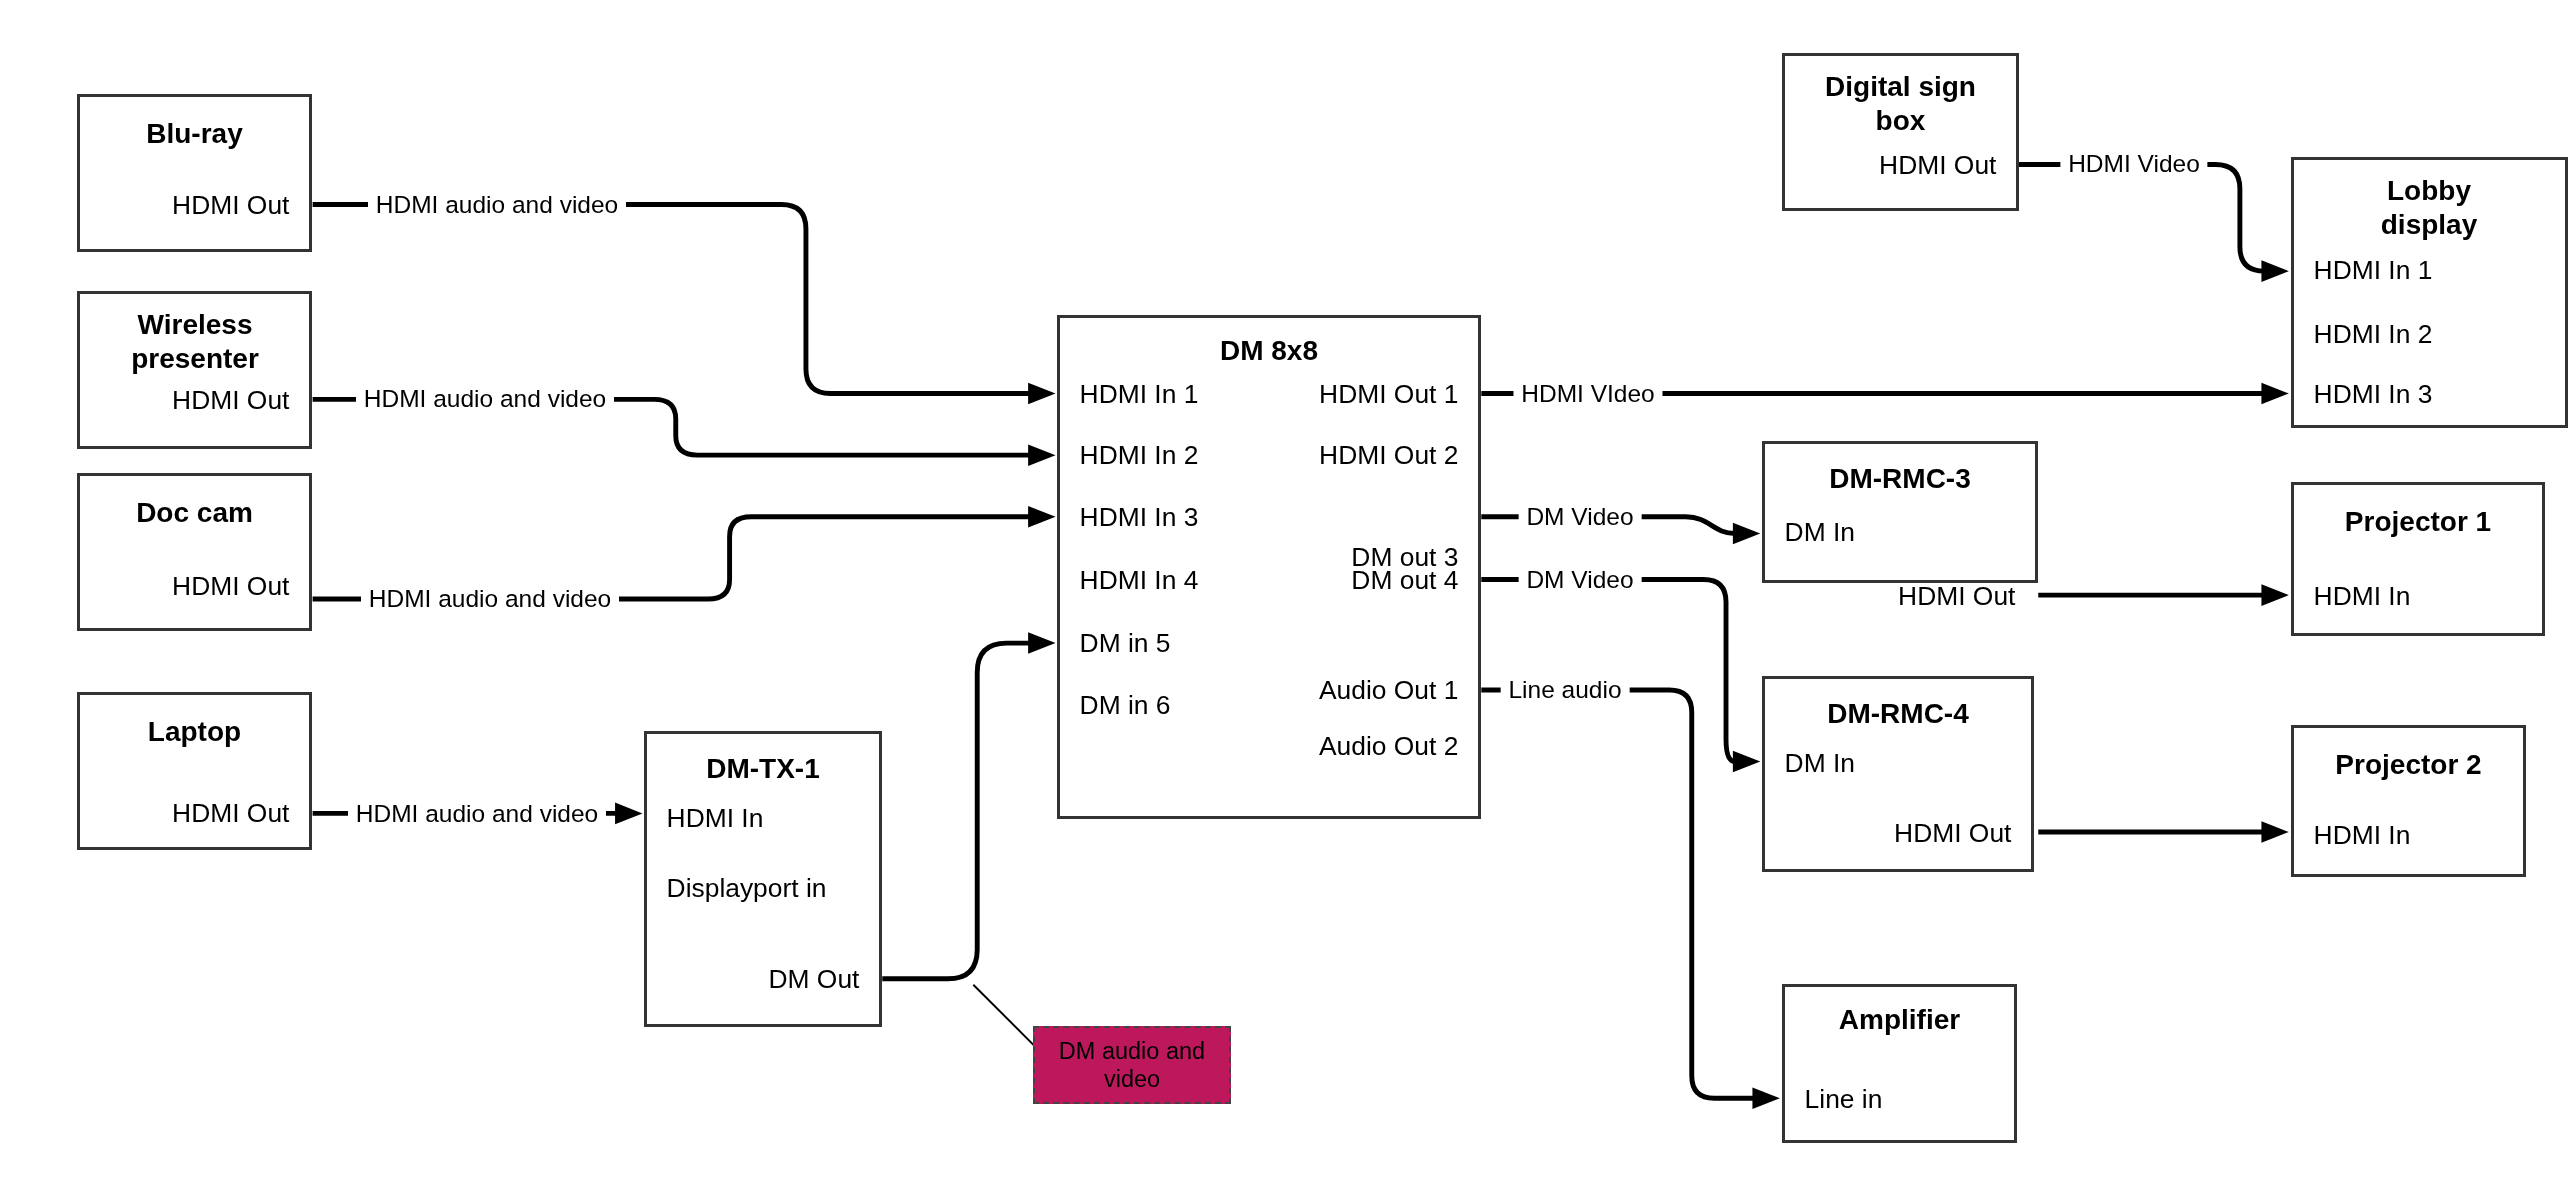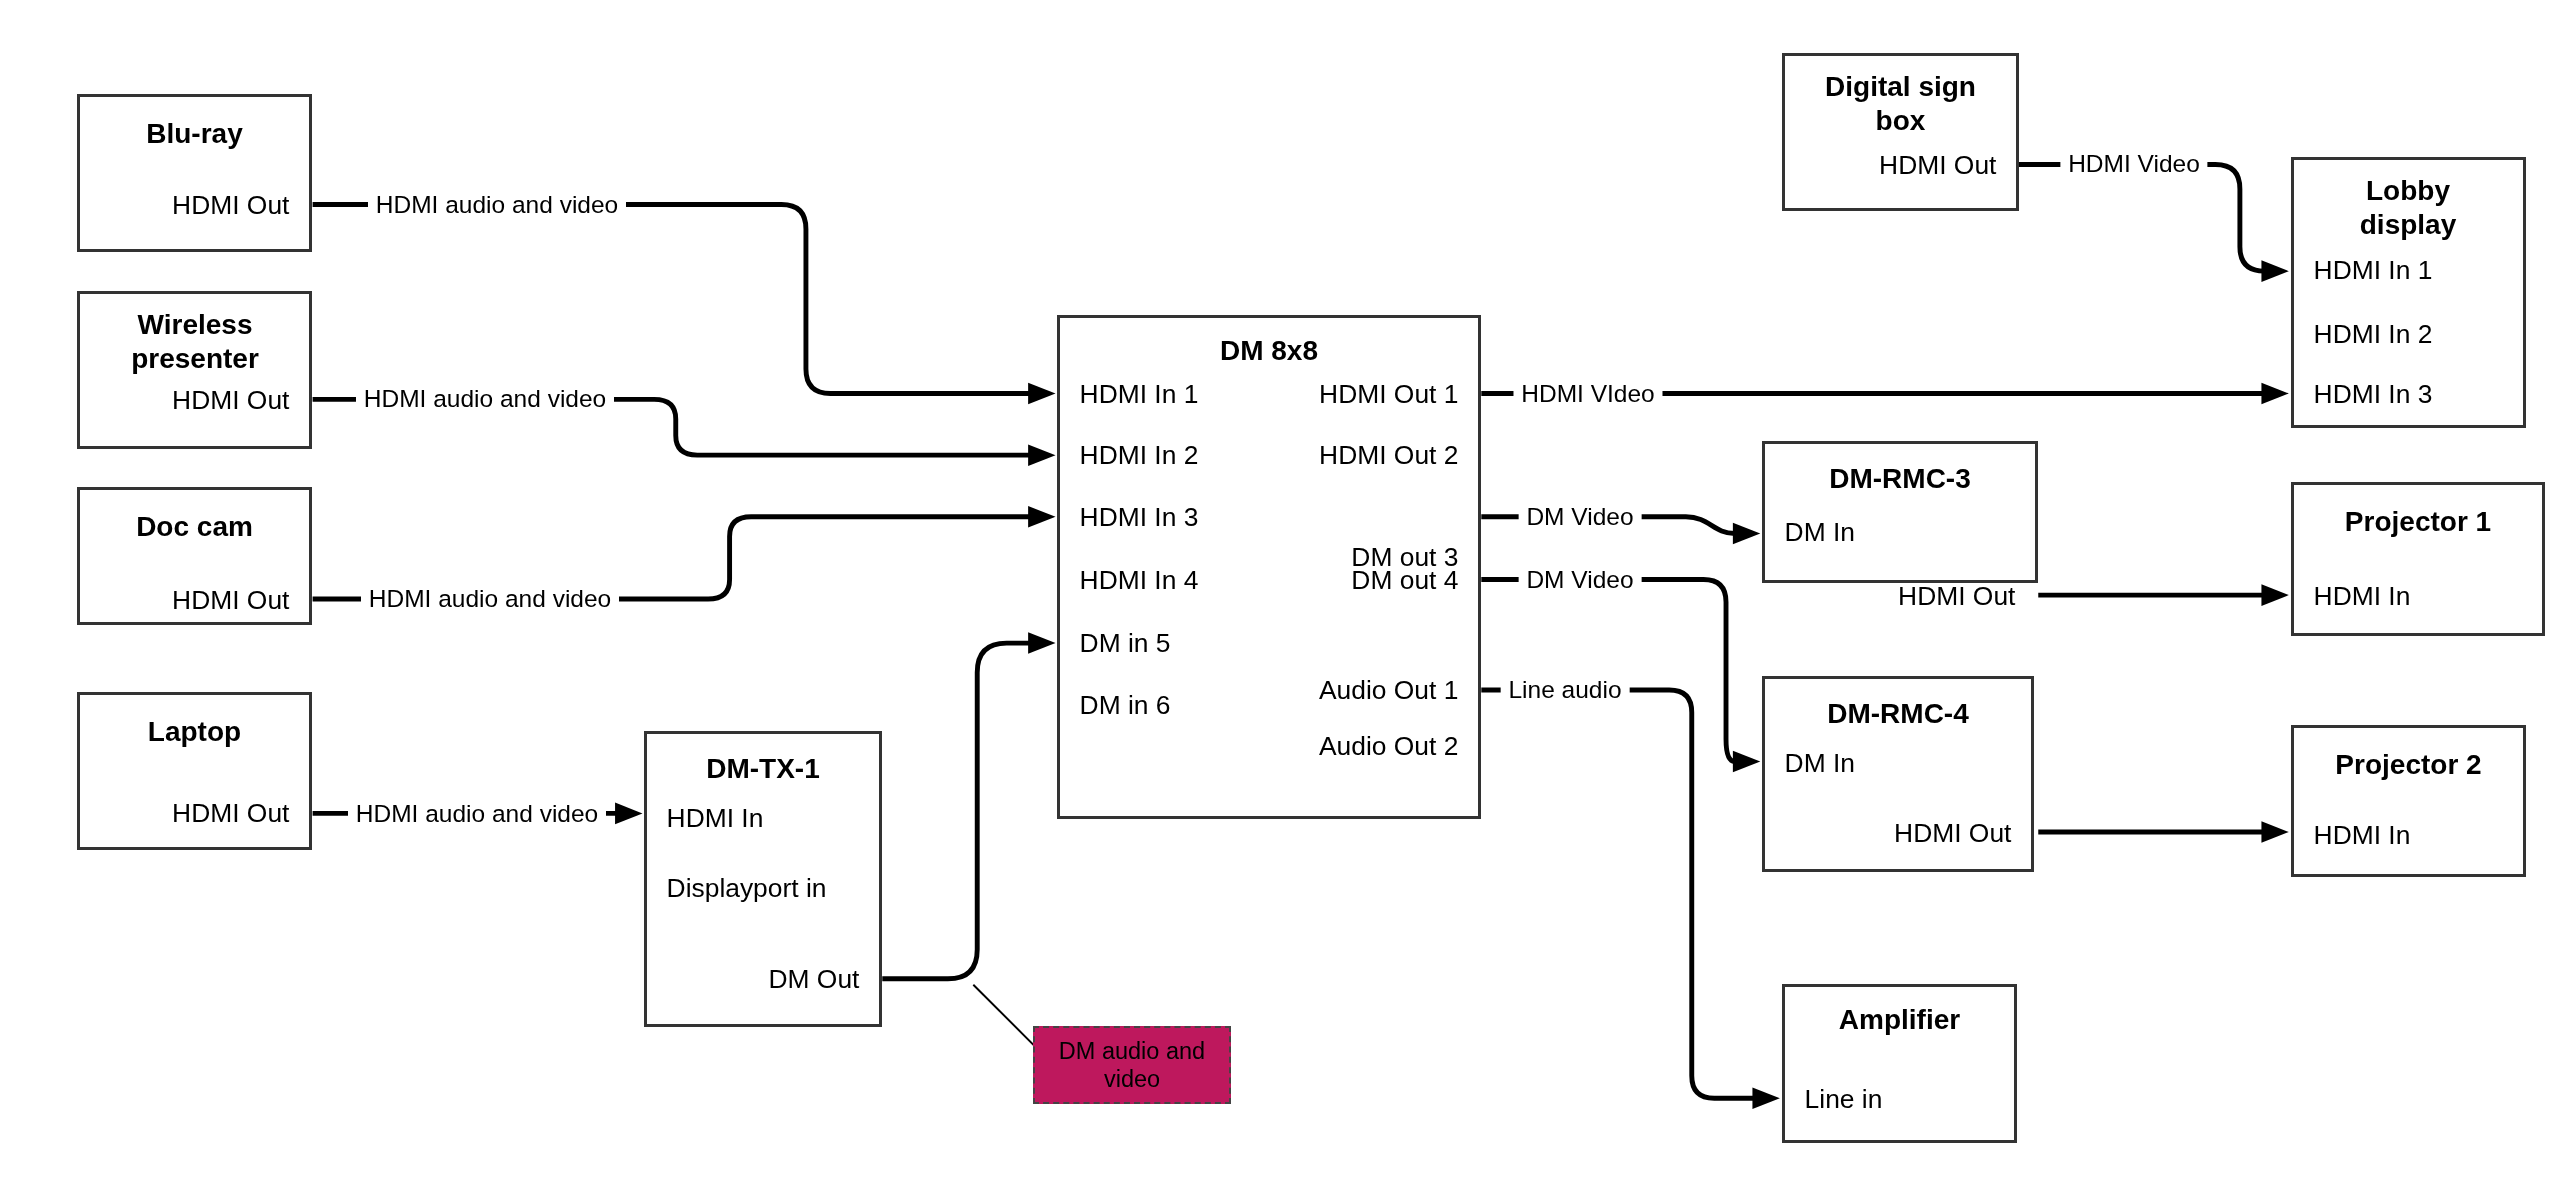--- a/index.html
+++ b/index.html
@@ -72,21 +72,21 @@
 
   <div id="nodes-layer">
       <div class="node" style="left: 77px; top: 94px; width: 235px; height: 158px;">
         <div class="title" style="top: 19.6px; left: 0px; right: 0px;">Blu-ray</div>
         <div class="port right" style="top: 94px;">HDMI Out</div>
       </div>
       <div class="node" style="left: 77px; top: 291px; width: 235px; height: 158px;">
         <div class="title" style="top: 13.7px; width: 157px; left: 50%; margin-left: -78px;">Wireless presenter</div>
         <div class="port right" style="top: 92px;">HDMI Out</div>
       </div>
-      <div class="node" style="left: 77px; top: 487px; width: 235px; height: 138px;">
+      <div class="node" style="left: 77px; top: 473px; width: 235px; height: 158px;">
         <div class="title" style="top: 19.6px; left: 0px; right: 0px;">Doc cam</div>
         <div class="port right" style="top: 96px;">HDMI Out</div>
       </div>
       <div class="node" style="left: 77px; top: 692px; width: 235px; height: 158px;">
         <div class="title" style="top: 19.6px; left: 0px; right: 0px;">Laptop</div>
         <div class="port right" style="top: 104px;">HDMI Out</div>
       </div>
       <div class="node" style="left: 644px; top: 731px; width: 238px; height: 296px;">
         <div class="title" style="top: 17.6px; left: 0px; right: 0px;">DM-TX-1</div>
         <div class="port left" style="top: 70px;">HDMI In</div>
@@ -105,21 +105,21 @@
         <div class="port right" style="top: 123px;">HDMI Out 2</div>
         <div class="port right" style="top: 185px; margin-top: 40px;">DM out 3</div>
         <div class="port right" style="top: 248px;">DM out 4</div>
         <div class="port right" style="top: 358px;">Audio Out 1</div>
         <div class="port right" style="top: 414px;">Audio Out 2</div>
       </div>
       <div class="node" style="left: 1782px; top: 53px; width: 237px; height: 158px;">
         <div class="title" style="top: 13.7px; width: 186px; left: 50%; margin-left: -93px;">Digital sign box</div>
         <div class="port right" style="top: 95px;">HDMI Out</div>
       </div>
-      <div class="node" style="left: 2291px; top: 157px; width: 235px; height: 271px;">
+      <div class="node" style="left: 2291px; top: 157px; width: 277px; height: 271px;">
         <div class="title" style="top: 13.7px; width: 127px; left: 50%; margin-left: -64px;">Lobby display</div>
         <div class="port left" style="top: 96px;">HDMI In 1</div>
         <div class="port left" style="top: 160px;">HDMI In 2</div>
         <div class="port left" style="top: 220px;">HDMI In 3</div>
       </div>
       <div class="node" style="left: 1762px; top: 441px; width: 276px; height: 142px;">
         <div class="title" style="top: 17.6px; left: 0px; right: 0px;">DM-RMC-3</div>
         <div class="port left" style="top: 74px;">DM In</div>
         <div class="port right" style="top: 138px;">HDMI Out</div>
       </div>

